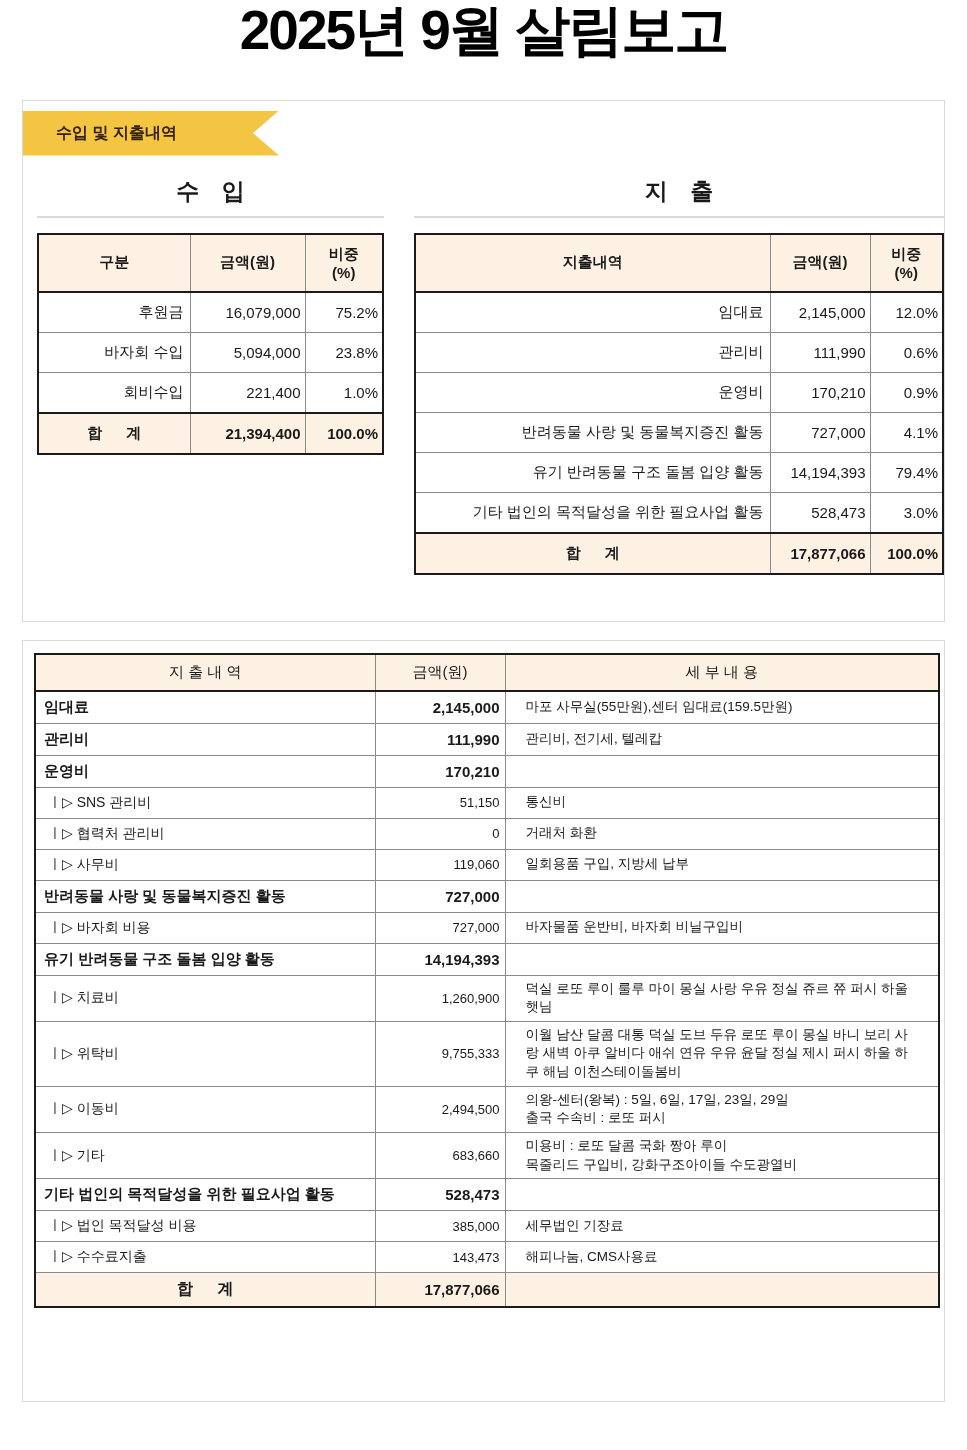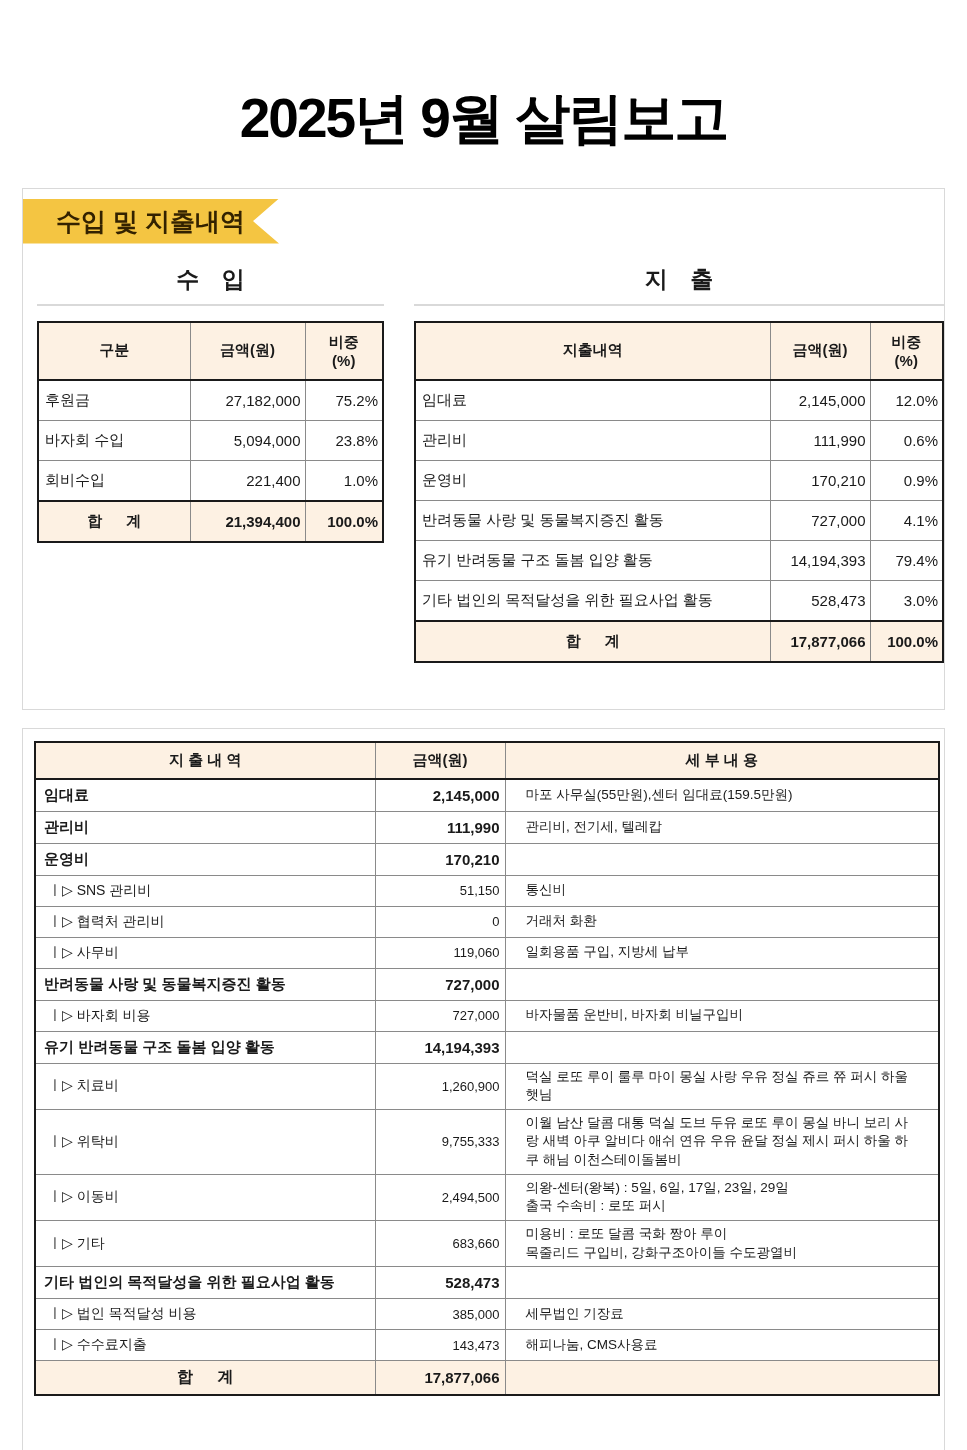--- a/index.html
+++ b/index.html
@@ -13,39 +13,39 @@
   *{box-sizing:border-box;}
   html,body{margin:0;padding:0;background:#ffffff;}
   body{
     width:967px;height:1450px;overflow:hidden;
     font-family:"Liberation Sans","DejaVu Sans",sans-serif;
     color:#1a1a1a;
   }
   .page{width:967px;height:1450px;position:relative;background:#fff;}
 
   .page-title{
-    margin:0;padding-top:88px;
+    margin:0;
     text-align:center;
     font-size:55px;font-weight:900;letter-spacing:-2px;
     color:#000;line-height:1.12;
   }
 
   .panel{
     margin:0 22px;
     border:1px solid var(--panel-border);
     background:#fff;
   }
   .panel1{margin-top:38px;}
   .panel2{margin-top:18px;height:762px;}
 
   .ribbon{
     width:256px;height:45px;margin-top:10px;
     display:flex;align-items:center;
     padding-left:33px;
-    font-size:25px;font-weight:700;
+    font-size:16px;font-weight:700;
     clip-path:polygon(0 0,100% 0,calc(100% - 26px) 50%,100% 100%,0 100%);
   }
   .ribbon.gold{background:var(--gold);color:#332200;}
   .ribbon.silver{background:var(--silver);color:#111111;}
 
   .tables{display:flex;gap:30px;padding:20px 6px 46px 14px;align-items:flex-start;}
   .tblock.income-block{width:393px;}
   .tblock.expense-block{width:543px;}
   .tbl-title{
     text-align:center;font-size:23px;font-weight:700;
@@ -58,30 +58,30 @@
   .sum-table{width:100%;border:2px solid var(--frame);}
   .sum-table th{
     background:var(--cream);font-weight:700;font-size:15px;
     padding:10px 12px;border:1px solid var(--grid);
     border-bottom:2px solid var(--frame);
   }
   .sum-table td{
     border:1px solid var(--grid);font-size:15px;padding:10px 6px;
     overflow:hidden;white-space:nowrap;
   }
-  .sum-table td.label{text-align:left;}
+  .sum-table td.label{text-align:right;}
   .sum-table td.amount,.sum-table td.pct{text-align:right;padding-right:4px;}
   .sum-table tr.total td{
     background:var(--cream);font-weight:700;border-top:2px solid var(--frame);
   }
   .sum-table tr.total td.label{text-align:center;letter-spacing:10px;text-indent:10px;}
 
   .detail-table{width:904px;margin:12px 7px 0 11px;border:2px solid var(--frame);}
   .detail-table th{
-    background:var(--cream);font-weight:700;font-size:15px;
+    background:var(--cream);font-weight:400;font-size:15px;
     padding:8px 0;border:1px solid var(--grid);
     border-bottom:2px solid var(--frame);
   }
   .detail-table td{border:1px solid var(--grid);padding:6px 8px;vertical-align:middle;}
   .detail-table td.amount{text-align:right;padding-right:5px;white-space:nowrap;}
   .detail-table td.detail{
     font-size:13.5px;padding:4px 20px;line-height:1.38;white-space:pre-line;margin-left:16px;
   }
   .detail-table .row-category td.label{font-weight:700;font-size:15px;}
   .detail-table .row-category td.amount{font-weight:700;font-size:15px;}
@@ -114,21 +114,21 @@
           <thead>
               <tr>
                 <th>구분</th>
                 <th>금액(원)</th>
                 <th>비중(%)</th>
               </tr>
             </thead>
           <tbody>
               <tr>
                 <td class="label">후원금</td>
-                <td class="amount">27,182,000</td>
+                <td class="amount">16,079,000</td>
                 <td class="pct">75.2%</td>
               </tr>
               <tr>
                 <td class="label">바자회 수입</td>
                 <td class="amount">5,094,000</td>
                 <td class="pct">23.8%</td>
               </tr>
               <tr>
                 <td class="label">회비수입</td>
                 <td class="amount">221,400</td>

